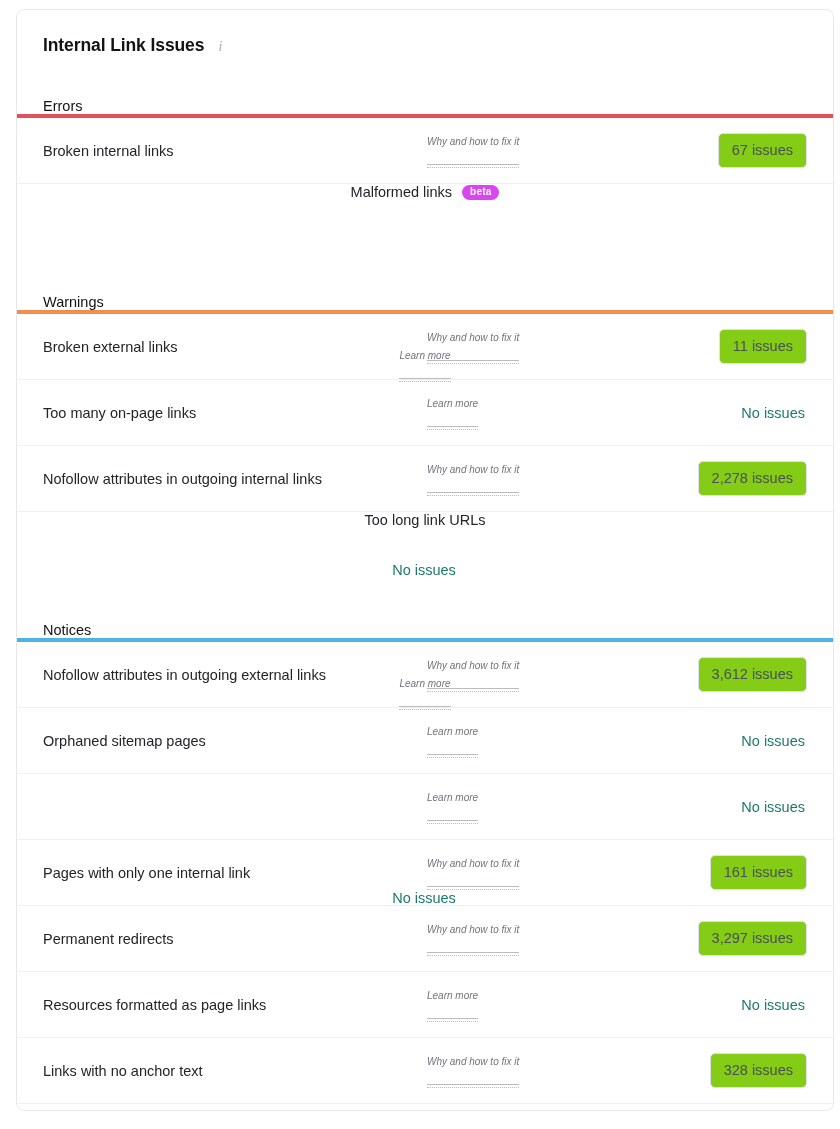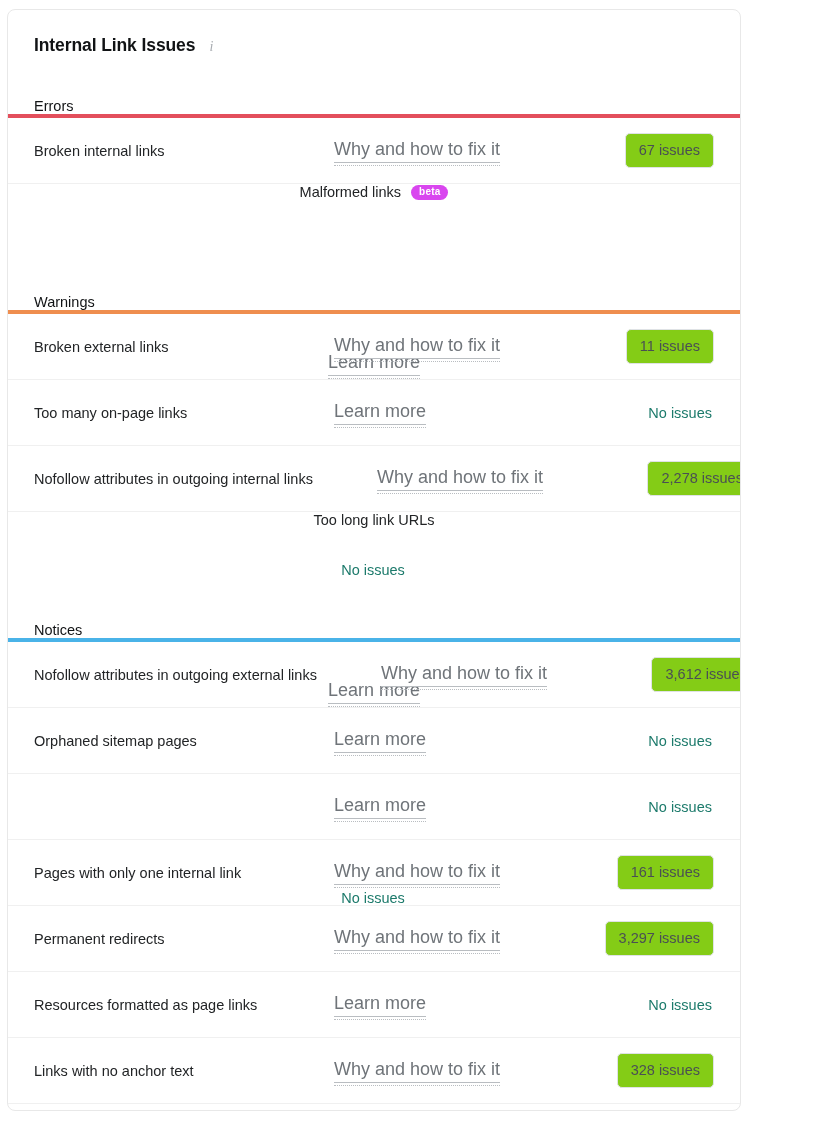--- a/index.html
+++ b/index.html
@@ -10,23 +10,23 @@
   }
   body {
     width: 840px;
     height: 1129px;
     font-family: "Liberation Sans", sans-serif;
     -webkit-font-smoothing: antialiased;
   }
 
   .card {
     position: absolute;
-    left: 7px;
+    left: 16px;
     top: 9px;
-    width: 734px;
+    width: 818px;
     height: 1102px;
     box-sizing: border-box;
     background: #ffffff;
     border: 1px solid #e8e8e8;
     border-radius: 8px;
     overflow: hidden;
   }
 
   
   .card-header {
@@ -114,28 +114,29 @@
 
   .row-spacer { flex: 1 1 auto; }
 
   .row-link-cell {
     flex: 0 0 200px;
     display: flex;
     justify-content: flex-start;
     align-items: center;
   }
   .row-link {
-    font-size: 18px;
+    font-size: 10px;
     color: #6f7479;
     text-decoration: none;
     position: relative;
     white-space: nowrap;
     cursor: pointer;
-    padding-bottom: 2px;
+    padding-bottom: 17px;
     border-bottom: 1px solid #b9bdc1;
+    font-style: italic;
   }
   .row-link::after {
     content: "";
     position: absolute;
     left: 0;
     right: 0;
     bottom: -4px;
     height: 0;
     border-bottom: 1px dotted #b9bdc1;
   }

